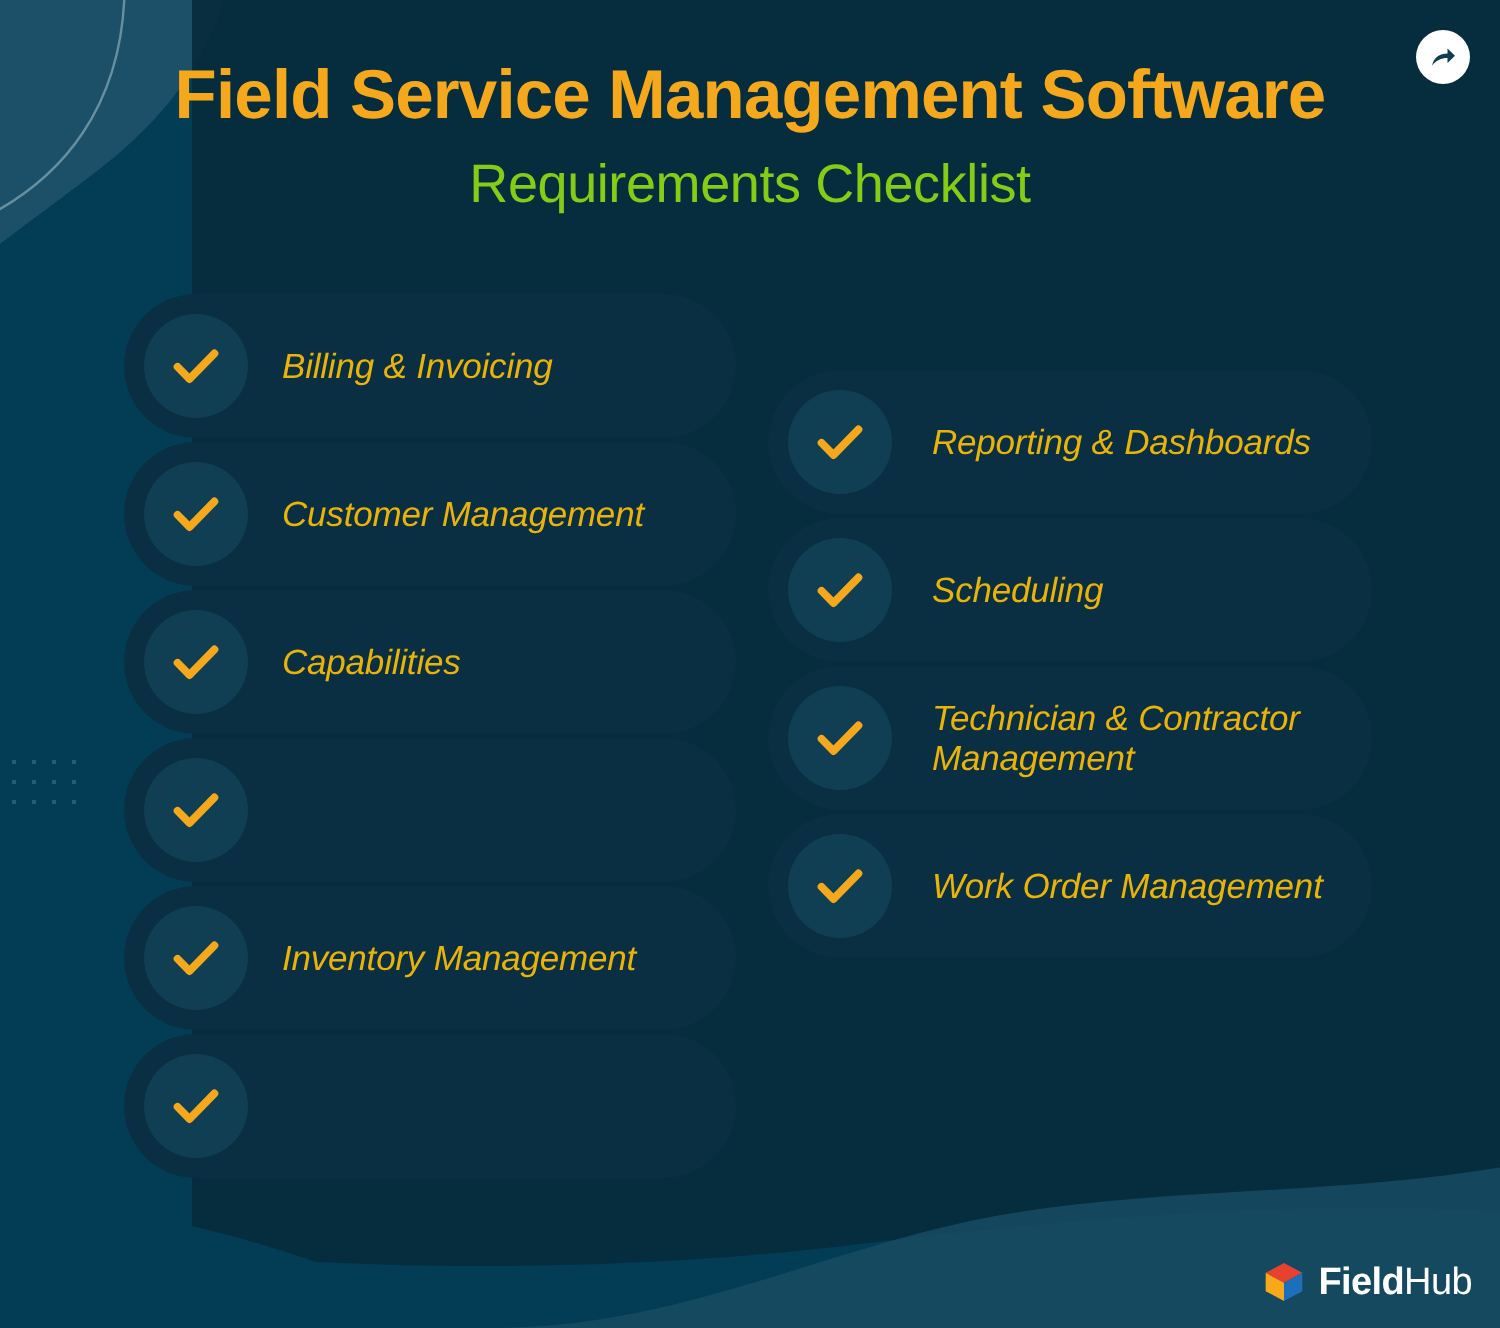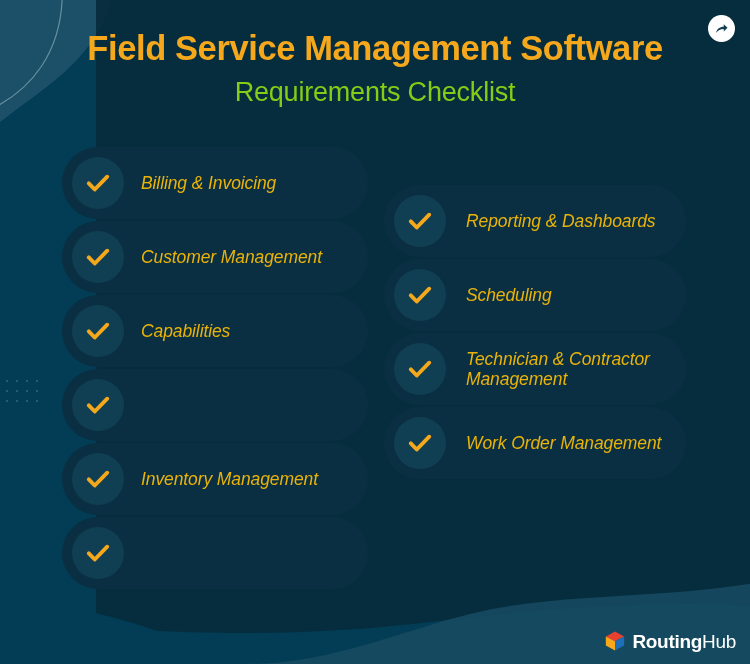--- a/index.html
+++ b/index.html
@@ -291,16 +291,16 @@
     </div>
 
   </div>
 
   <div class="logo">
     <svg class="logo-mark" width="22" height="22" viewBox="0 0 24 24" aria-hidden="true">
       <path d="M12 1.6 L22 7 L12 12.4 L2 7 Z" fill="#E8412F"></path>
       <path d="M2 7 L12 12.4 L12 22.4 L2 17 Z" fill="#F7A81B"></path>
       <path d="M22 7 L12 12.4 L12 22.4 L22 17 Z" fill="#1C6FB8"></path>
     </svg>
-    <span class="logo-text"><span class="b">Routing</span><span class="l">Hub</span></span>
+    <span class="logo-text"><span class="b">Field</span><span class="l">Hub</span></span>
   </div>
 
 </div>
 
 </body></html>

